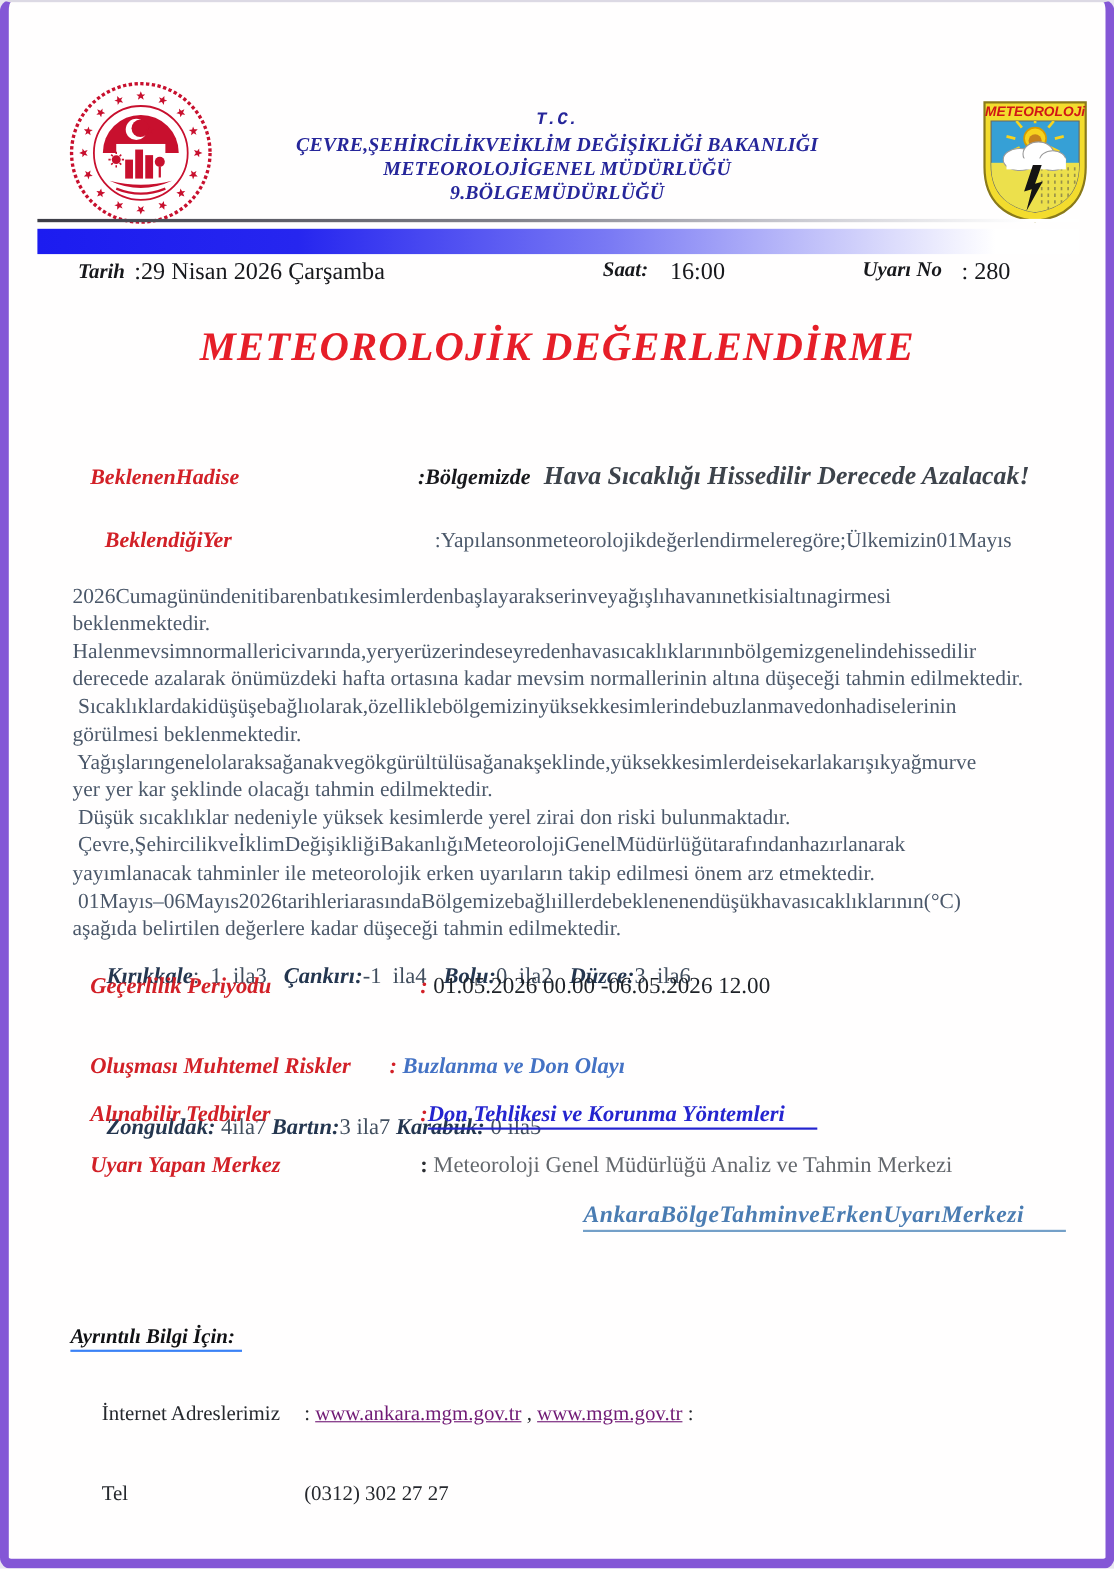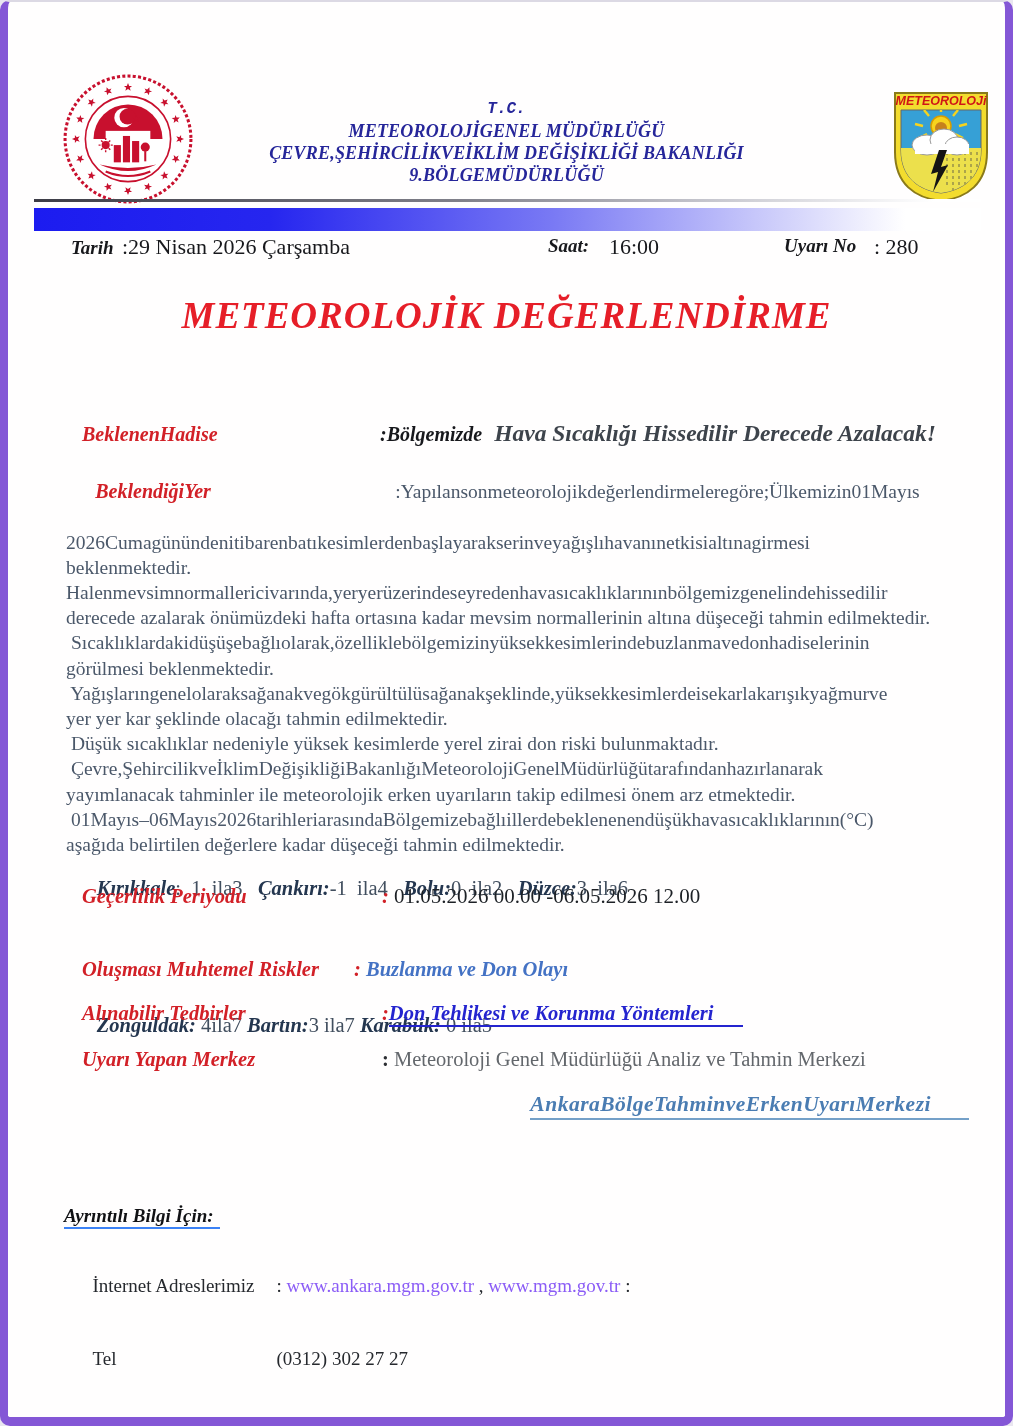--- a/index.html
+++ b/index.html
@@ -107,21 +107,21 @@
     border-bottom:2px solid #74a0c8; padding-right:38px; padding-bottom:2px;
     text-decoration:none; letter-spacing:0.5px; cursor:pointer;
   }
 
   
   .footer { position:absolute; top:1203px; left:56px; right:36px; color:#26292e; font-size:19px; }
   .f-head { display:inline-block; font-weight:bold; font-style:italic; font-size:19px; color:#101114;
             border-bottom:2px solid #3b82f6; padding-right:6px; margin-bottom:20px; }
   .f-row  { line-height:24.5px; white-space:pre; }
   .f-lab  { display:inline-block; width:184px; white-space:normal; }
-  .f-link { color:#8b5cf6; cursor:pointer; }
+  .f-link { color:#701a75; text-decoration:underline; cursor:pointer; }
 </style>
 </head>
 <body>
 
 <div class="page">
 
   <div class="logo-left">
     <svg viewBox="0 0 132 132" width="134" height="134">
       <defs>
         <g id="st">
@@ -169,22 +169,22 @@
       </g>
       <circle cx="83" cy="74" r="4.5" fill="#c8102e"></circle>
       <rect x="82" y="78" width="2" height="10" fill="#c8102e"></rect>
       <path d="M38,91 Q66,104 94,91 Q66,98 38,91 Z" fill="#c8102e"></path>
       <path d="M44,98 Q66,107 88,98" fill="none" stroke="#c8102e" stroke-width="2"></path>
     </svg>
   </div>
 
   <div class="hdr-center">
     <div class="hdr-tc">T.C.</div>
+    <div class="hdr-line">ÇEVRE,ŞEHİRCİLİKVEİKLİM DEĞİŞİKLİĞİ BAKANLIĞI</div>
     <div class="hdr-line">METEOROLOJİGENEL MÜDÜRLÜĞÜ</div>
-    <div class="hdr-line">ÇEVRE,ŞEHİRCİLİKVEİKLİM DEĞİŞİKLİĞİ BAKANLIĞI</div>
     <div class="hdr-line">9.BÖLGEMÜDÜRLÜĞÜ</div>
   </div>
 
   <div class="logo-right">
     <svg viewBox="0 0 104 116" width="104" height="116">
       <defs>
         <clipPath id="shieldclip">
           <path d="M12,22 H92 V62 C92,90 74,102 52,105 C30,102 12,90 12,62 Z"></path>
         </clipPath>
       </defs>

